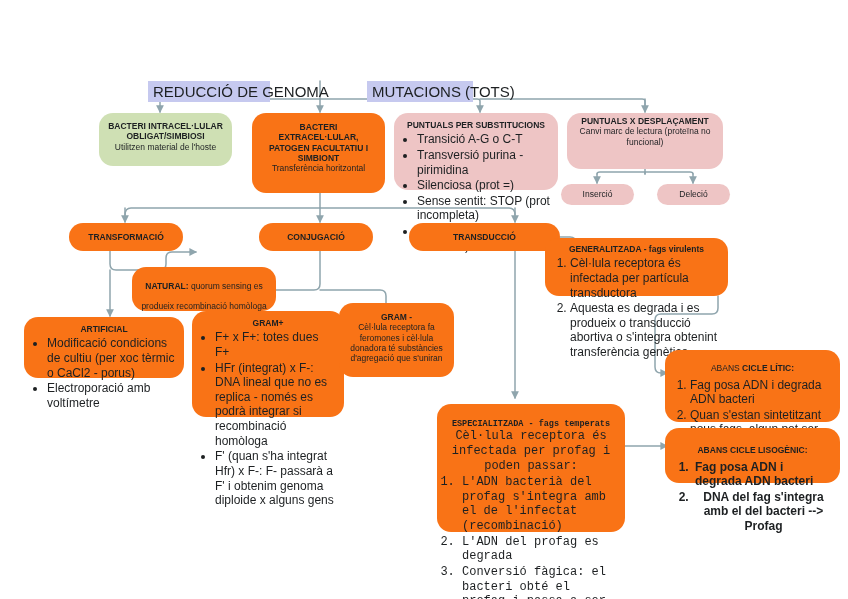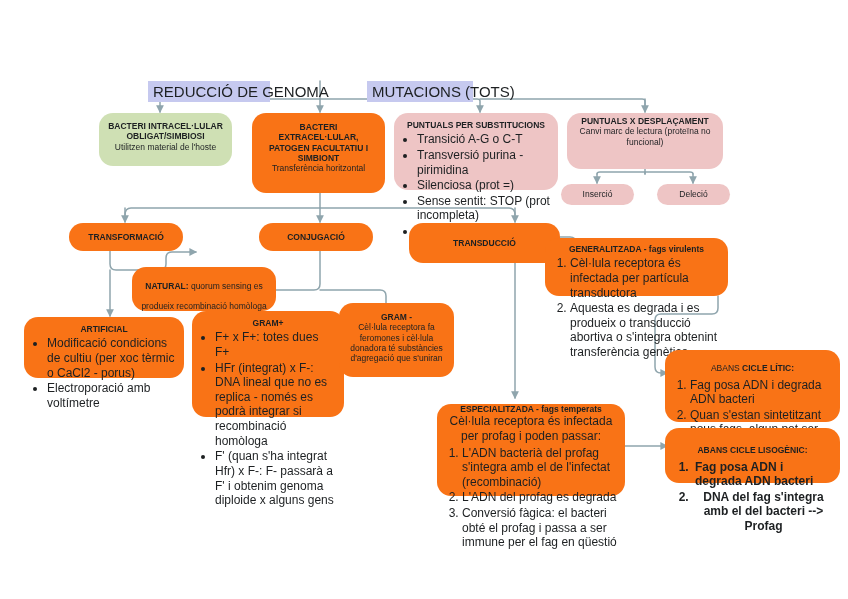--- a/index.html
+++ b/index.html
@@ -149,21 +149,21 @@
   <div class="node c-pink" style="left:657px;top:184px;width:73px;height:21px;display:flex;align-items:center;justify-content:center;border-radius:11px;">
     <span class="f85">Deleció</span>
   </div>
 
   <div class="node c-teal" style="left:69px;top:223px;width:114px;height:28px;display:flex;align-items:center;justify-content:center;border-radius:14px;">
     <span class="f85 bld">TRANSFORMACIÓ</span>
   </div>
   <div class="node c-teal" style="left:259px;top:223px;width:114px;height:28px;display:flex;align-items:center;justify-content:center;border-radius:14px;">
     <span class="f85 bld">CONJUGACIÓ</span>
   </div>
-  <div class="node c-teal" style="left:409px;top:223px;width:151px;height:40px;display:flex;align-items:center;justify-content:center;border-radius:14px;">
+  <div class="node c-teal" style="left:409px;top:223px;width:151px;height:28px;display:flex;align-items:center;justify-content:center;border-radius:14px;">
     <span class="f85 bld">TRANSDUCCIÓ</span>
   </div>
 
   <div class="node c-teal" style="left:132px;top:267px;width:144px;height:44px;padding-top:7px;">
     <span class="f85">
       <b>NATURAL:</b><span> quorum sensing es produeix recombinació homòloga</span>
     </span>
   </div>
 
   <div class="node c-teal" style="left:24px;top:317px;width:160px;height:61px;padding-top:7px;">
@@ -189,21 +189,21 @@
   </div>
 
   <div class="node c-teal" style="left:545px;top:238px;width:183px;height:58px;padding-top:6px;">
     <span class="ttl f85">GENERALITZADA - fags virulents</span>
     <ol class="b f8">
       <li>Cèl·lula receptora és infectada per partícula transductora</li>
       <li>Aquesta es degrada i es produeix o transducció abortiva o s'integra obtenint transferència genètica</li>
     </ol>
   </div>
 
-  <div class="node c-teal" style="left:437px;top:404px;width:188px;height:92px;padding-top:0;">
+  <div class="node c-teal" style="left:437px;top:404px;width:188px;height:128px;padding-top:15px;font-family:Liberation Mono, monospace;">
     <span class="ttl f85">ESPECIALITZADA - fags temperats</span>
     <span class="sub f8">Cèl·lula receptora és infectada per profag i poden passar:</span>
     <ol class="b f8">
       <li>L'ADN bacterià del profag s'integra amb el de l'infectat (recombinació)</li>
       <li>L'ADN del profag es degrada</li>
       <li>Conversió fàgica: el bacteri obté el profag i passa a ser immune per el fag en qüestió</li>
     </ol>
   </div>
 
   <div class="node c-teal" style="left:665px;top:350px;width:175px;height:72px;padding-top:6px;">

